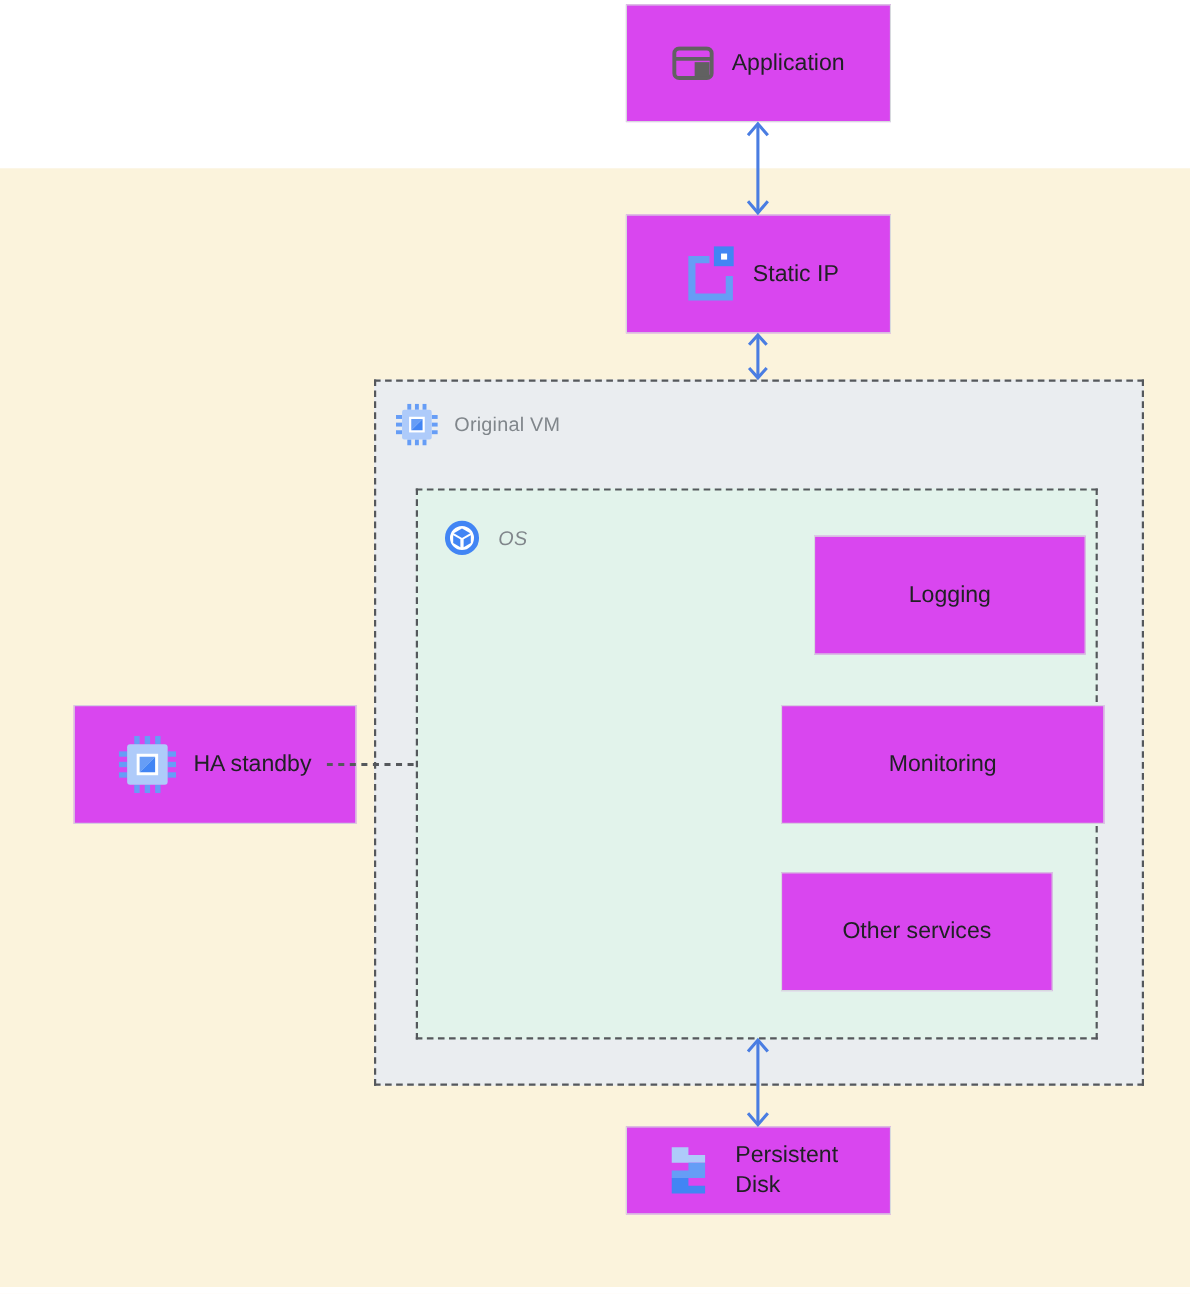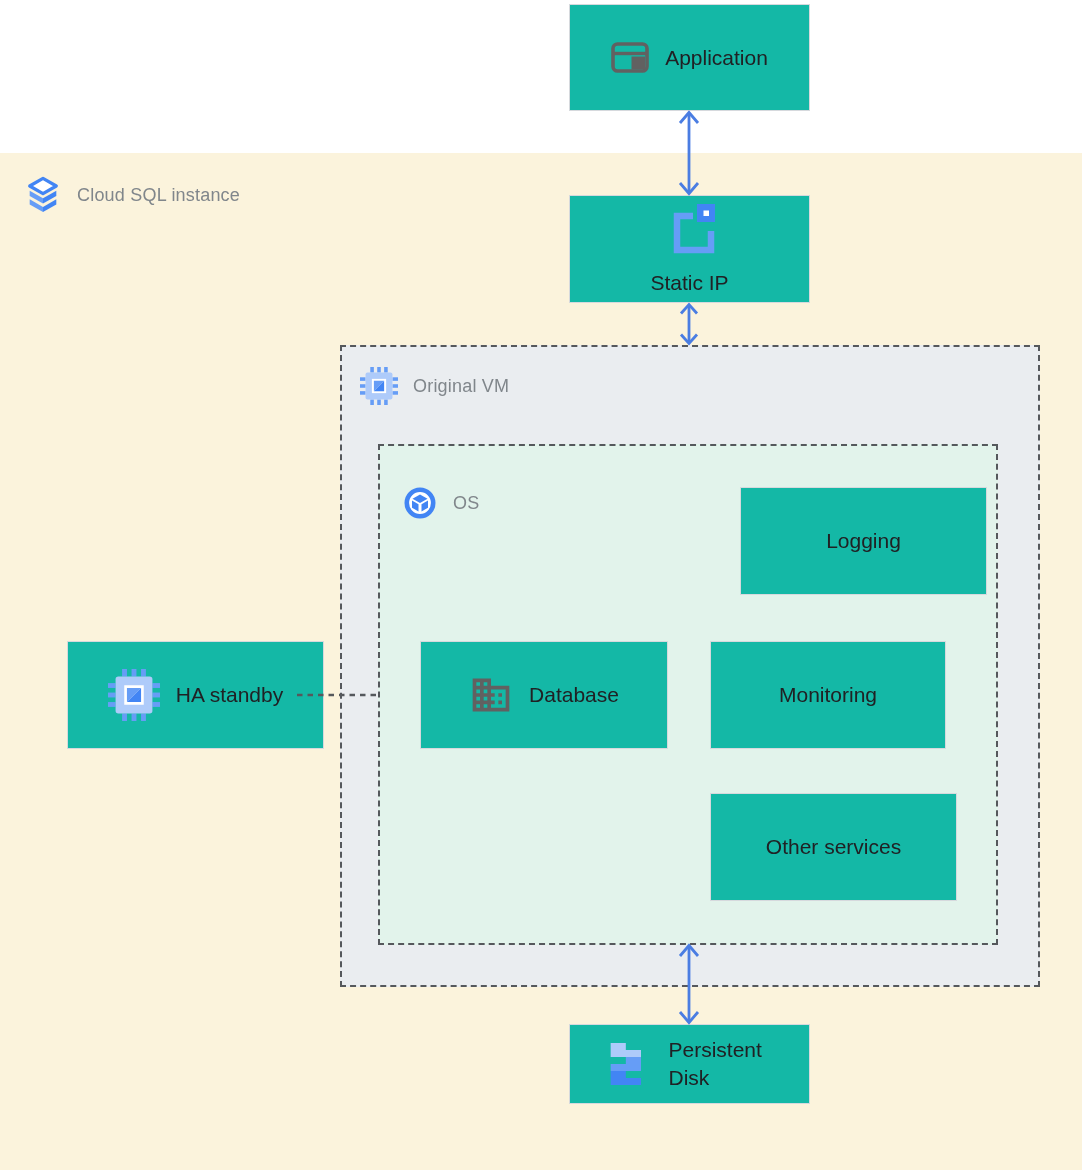--- a/index.html
+++ b/index.html
@@ -17,49 +17,37 @@
   }
   .zone-os{
     position:absolute;left:378px;top:444px;width:620px;height:501px;
     background:#E2F3EB;border:2px dashed #55585C;box-sizing:border-box;
   }
   .zone-label{
     position:absolute;display:flex;align-items:center;gap:15px;
     color:#80868B;font-size:18px;letter-spacing:.2px;
   }
   .node{
-    position:absolute;background:#14b8a6;border:1px solid #D6D9DD;
+    position:absolute;background:#d946ef;border:1px solid #D6D9DD;
     box-sizing:border-box;display:flex;align-items:center;justify-content:center;
     gap:16px;color:#202124;font-size:21px;
   }
   .node .label{white-space:nowrap;}
   .node.pd .label{white-space:normal;width:112px;line-height:1.32;}
   .arrow{position:absolute;}
   .connector{position:absolute;}
   svg{display:block;}
 </style>
 </head>
 <body>
 
 <div class="canvas">
 
   <div class="zone-cream"></div>
 
-  <div class="zone-label" style="left:24px;top:176px;">
-    <span>
-      <svg width="38" height="38" viewBox="0 0 40 40">
-        <polygon points="20,2.5 34,10.5 20,18.5 6,10.5" fill="#ffffff" stroke="#4285F4" stroke-width="3.4" stroke-linejoin="round"></polygon>
-        <polygon points="6,15.5 20,23.5 20,29 6,21" fill="#669DF6"></polygon>
-        <polygon points="34,15.5 20,23.5 20,29 34,21" fill="#4285F4"></polygon>
-        <polygon points="6,24.5 20,32.5 20,38 6,30" fill="#669DF6"></polygon>
-        <polygon points="34,24.5 20,32.5 20,38 34,30" fill="#4285F4"></polygon>
-      </svg>
-    </span>
-    <span>Cloud SQL instance</span>
-  </div>
 
   <div class="zone-vm"></div>
 
   <div class="zone-os"></div>
 
   <div class="zone-label" style="left:360px;top:367px;justify-content:flex-end;">
     <span>
       <svg width="38" height="38" viewBox="0 0 48 48">
         <g fill="#669DF6">
           <rect x="13" y="0" width="4.5" height="7"></rect>
@@ -77,21 +65,21 @@
         </g>
         <rect x="7" y="7" width="34" height="34" rx="2.5" fill="#AECBFA"></rect>
         <rect x="15" y="15" width="18" height="18" fill="#ffffff"></rect>
         <polygon points="17.5,17.5 30.5,17.5 17.5,30.5" fill="#669DF6"></polygon>
         <polygon points="30.5,17.5 30.5,30.5 17.5,30.5" fill="#4285F4"></polygon>
       </svg>
     </span>
     <span>Original VM</span>
   </div>
 
-  <div class="zone-label" style="left:402px;top:485px;">
+  <div class="zone-label" style="left:402px;top:471px;font-style:italic;">
     <span>
       <svg width="36" height="36" viewBox="0 0 36 36">
         <circle cx="18" cy="18" r="13.2" fill="#ffffff" stroke="#4285F4" stroke-width="4.6"></circle>
         <polygon points="18,9.5 25.5,13.8 18,18 10.5,13.8" fill="#4285F4"></polygon>
         <polygon points="10,15.5 16.5,19.3 16.5,26.5 10,22.7" fill="#4285F4"></polygon>
         <polygon points="26,15.5 19.5,19.3 19.5,26.5 26,22.7" fill="#4285F4"></polygon>
       </svg>
     </span>
     <span>OS</span>
   </div>
@@ -100,45 +88,37 @@
     <span>
       <svg width="38" height="31" viewBox="0 0 38 31">
         <rect x="2" y="2" width="34" height="27" rx="4.5" fill="none" stroke="#616161" stroke-width="3.6"></rect>
         <line x1="3" y1="11.5" x2="35" y2="11.5" stroke="#616161" stroke-width="3.4"></line>
         <rect x="20.5" y="14.5" width="13.5" height="13" fill="#616161"></rect>
       </svg>
     </span>
     <span class="label">Application</span>
   </div>
 
-  <div class="node" style="left:569px;top:195px;width:241px;height:108px;flex-direction:column;">
+  <div class="node" style="left:569px;top:195px;width:241px;height:108px;">
     <span>
       <svg width="52" height="52" viewBox="0 0 52 52">
         <path d="M29,13 H13 V47 H47 V28" fill="none" stroke="#669DF6" stroke-width="6.5"></path>
         <rect x="33" y="1" width="18" height="18" fill="#4285F4"></rect>
         <rect x="39.5" y="7.5" width="5.5" height="5.5" fill="#ffffff"></rect>
       </svg>
     </span>
     <span class="label">Static IP</span>
   </div>
 
   <div class="node" style="left:710px;top:487px;width:247px;height:108px;margin-left:30px;">
     <span class="label">Logging</span>
   </div>
 
-  <div class="node" style="left:420px;top:641px;width:248px;height:108px;">
-    <span>
-      <svg width="44" height="44" viewBox="0 0 24 24">
-        <path fill="#616161" d="M12 7V3H2v18h20V7H12zM6 19H4v-2h2v2zm0-4H4v-2h2v2zm0-4H4V9h2v2zm0-4H4V5h2v2zm4 12H8v-2h2v2zm0-4H8v-2h2v2zm0-4H8V9h2v2zm0-4H8V5h2v2zm10 12h-8v-2h2v-2h-2v-2h2v-2h-2V9h8v10zm-2-8h-2v2h2v-2zm0 4h-2v2h2v-2z"></path>
-      </svg>
-    </span>
-    <span class="label">Database</span>
-  </div>
 
-  <div class="node" style="left:710px;top:641px;width:236px;height:108px;">
+  <div class="node" style="left:710px;top:641px;width:294px;height:108px;">
     <span class="label">Monitoring</span>
   </div>
 
   <div class="node" style="left:710px;top:793px;width:247px;height:108px;">
     <span class="label">Other services</span>
   </div>
 
   <div class="node" style="left:40px;top:641px;width:257px;height:108px;margin-left:27px;">
     <span>
       <svg width="52" height="52" viewBox="0 0 48 48">

